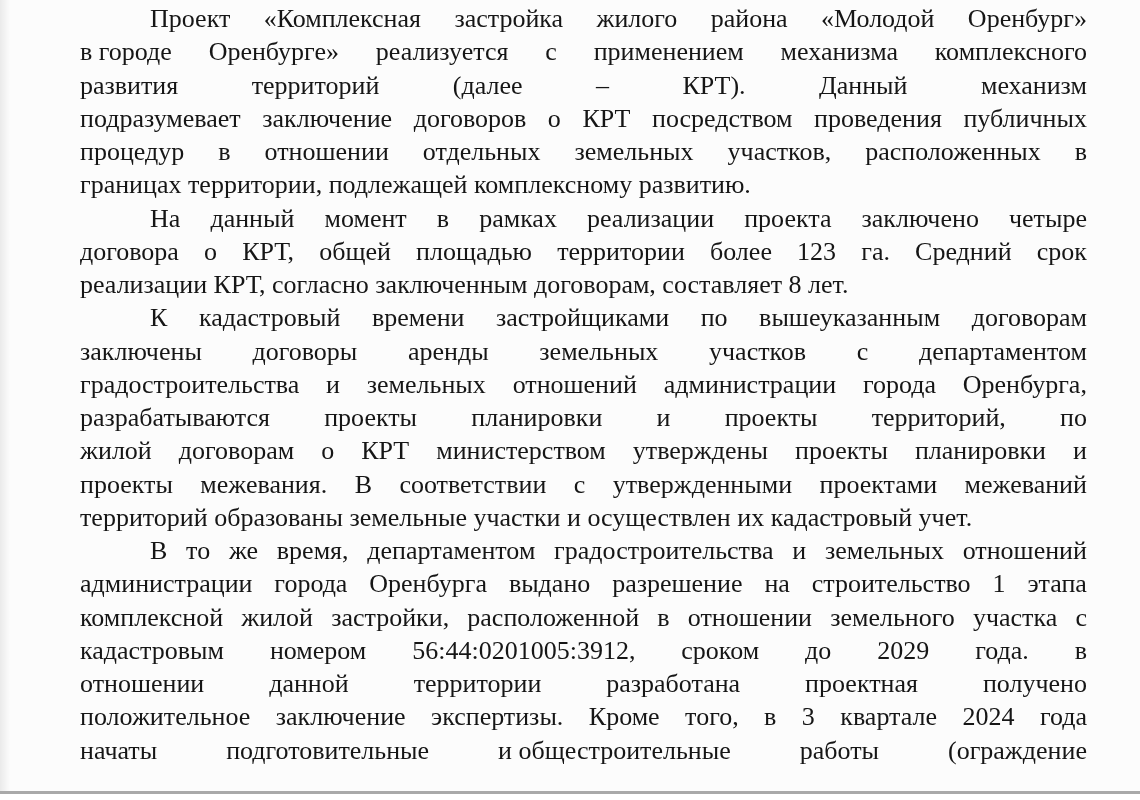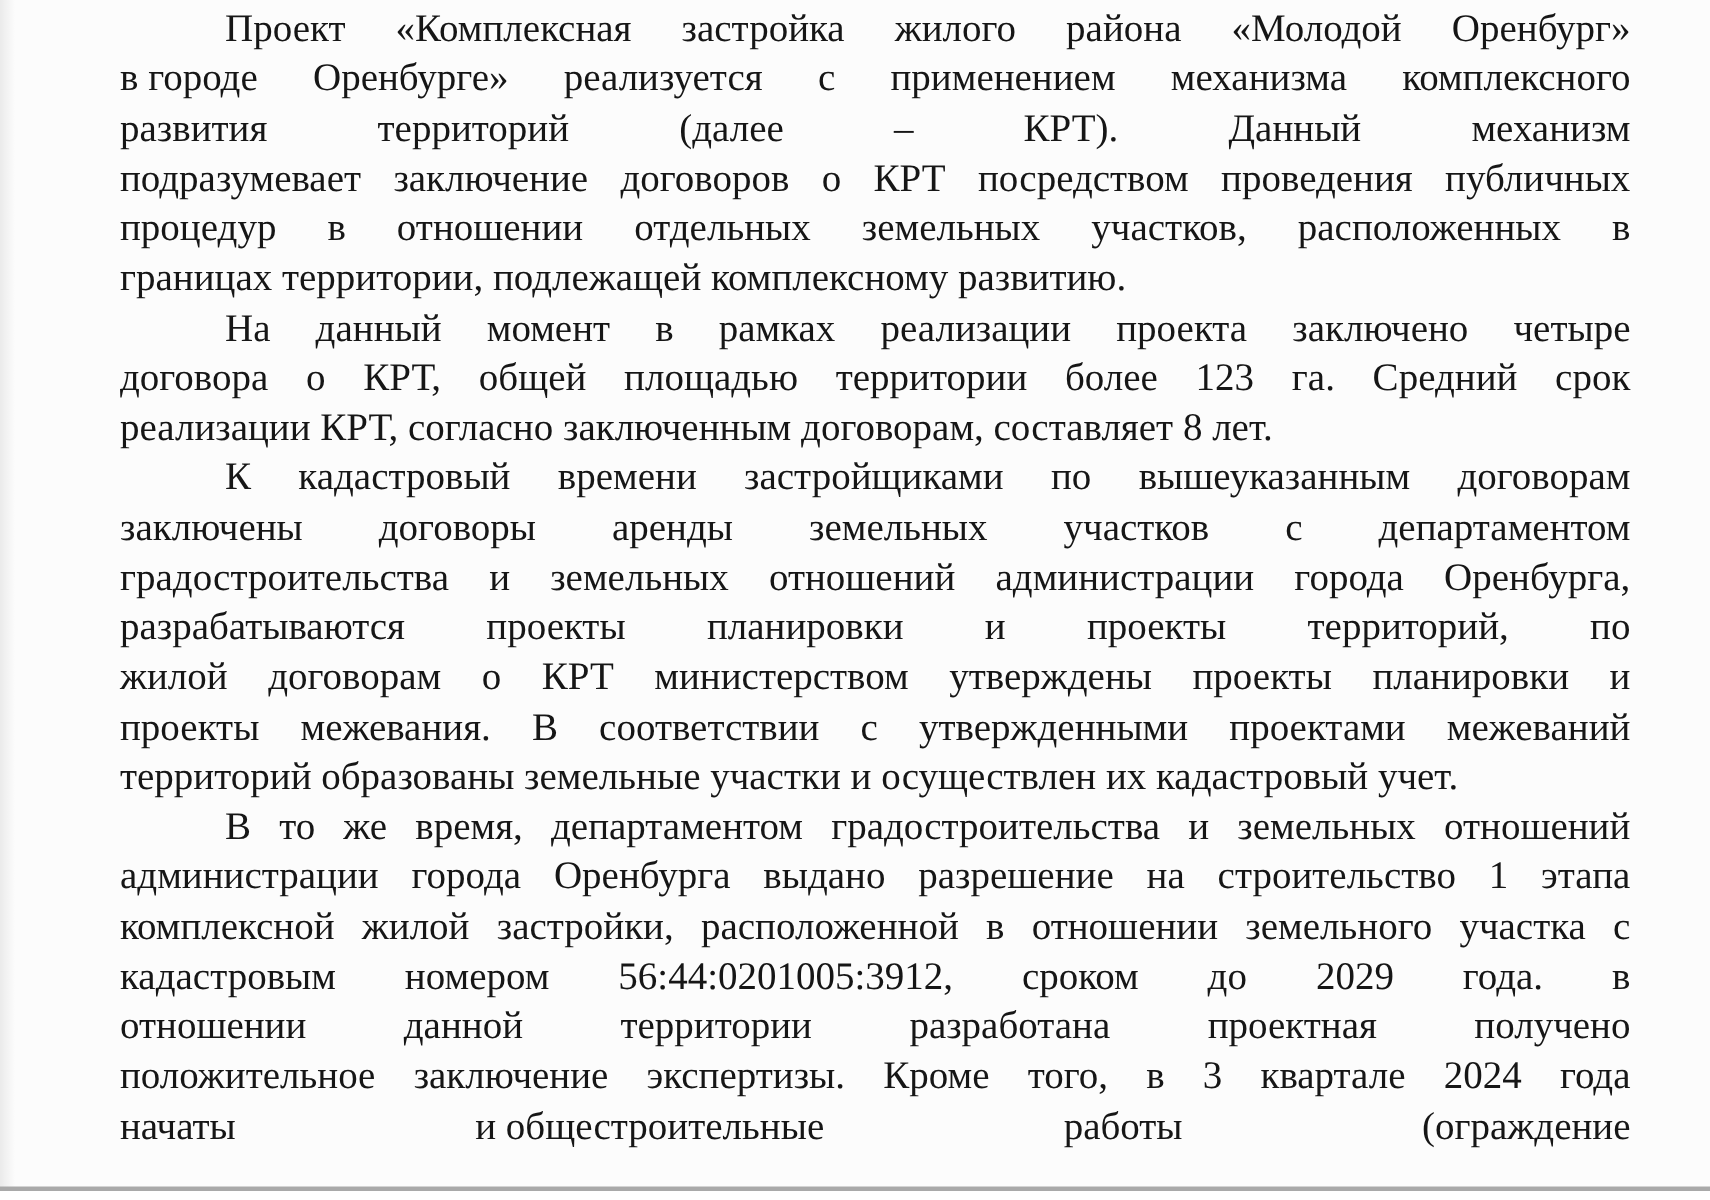--- a/index.html
+++ b/index.html
@@ -261,20 +261,21 @@
           <span>Кроме</span>
           <span>того,</span>
           <span>в</span>
           <span>3</span>
           <span>квартале</span>
           <span>2024</span>
           <span>года</span>
         </div>
         <div class="line flex">
           <span>начаты</span>
+          <span>подготовительные</span>
           <span>и&nbsp;общестроительные</span>
           <span>работы</span>
           <span>(ограждение</span>
         </div>
       </div>
     </div>
   <div class="page-edge-line"></div>
   <div class="below-edge"></div>
 </div>
 

